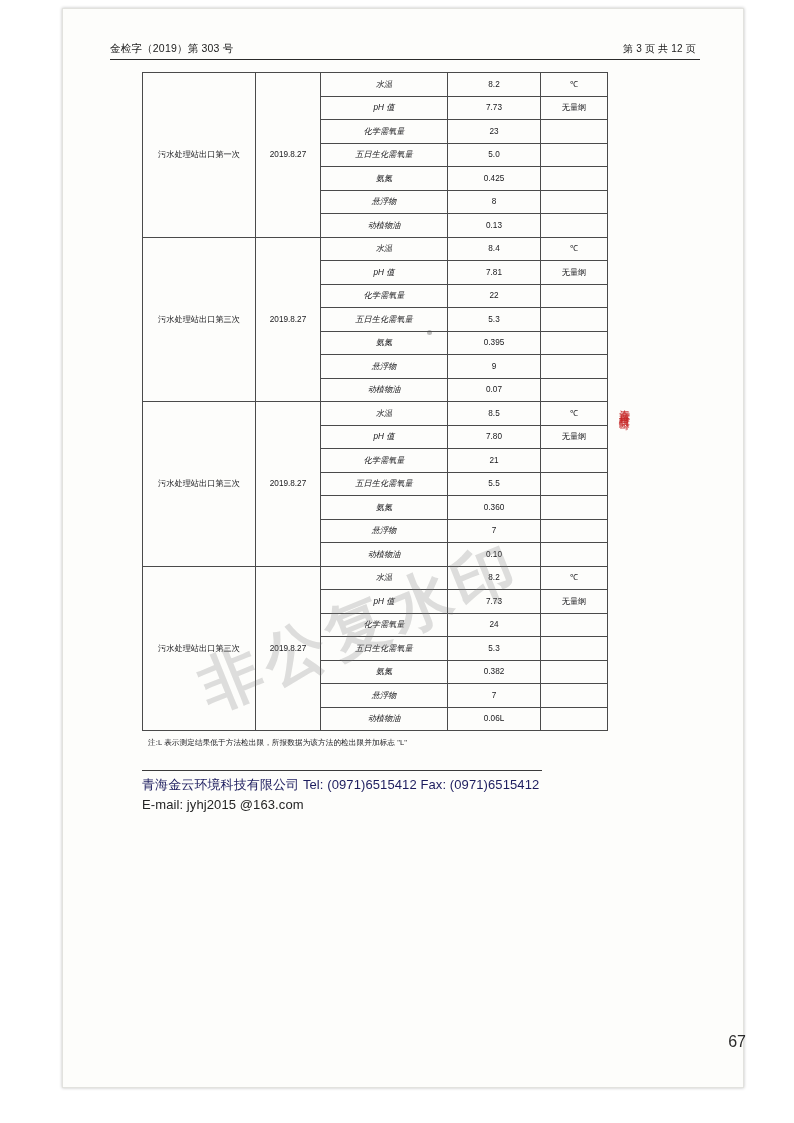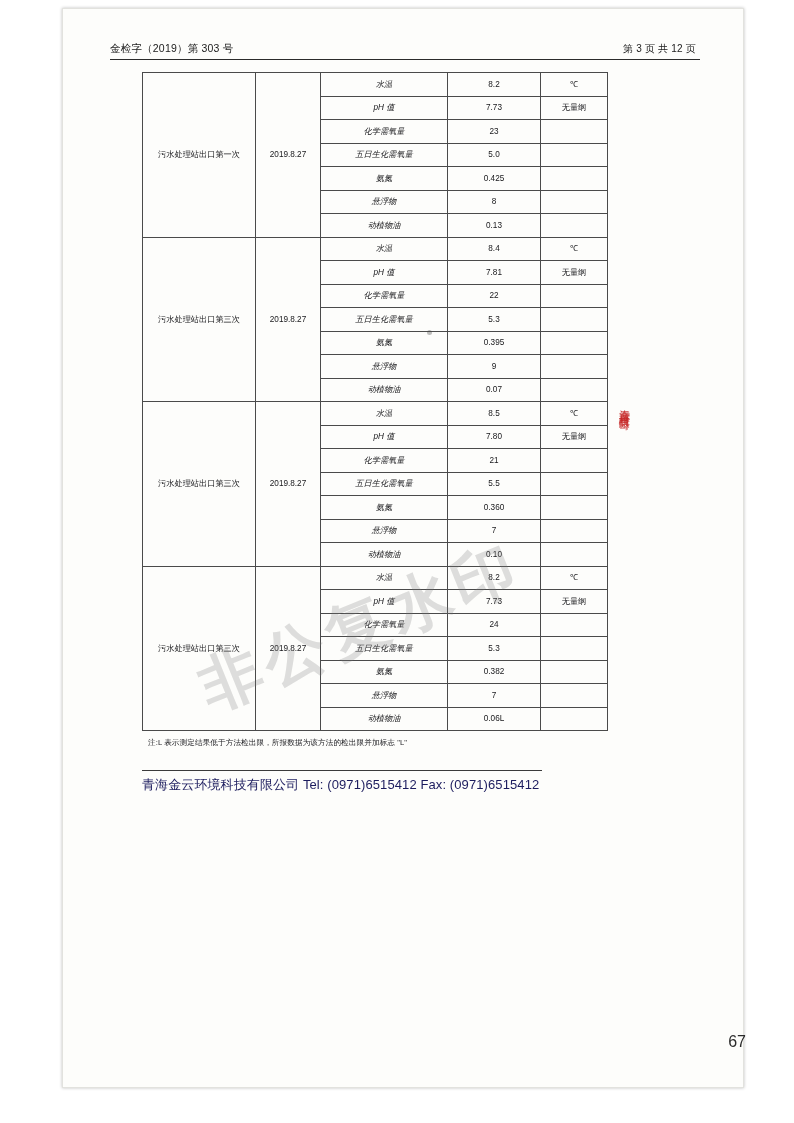--- a/index.html
+++ b/index.html
@@ -318,20 +318,21 @@
         <td class="col-value">0.06L</td>
         <td class="col-unit"></td>
       </tr>
     </tbody>
   </table>
 
   <div class="note-line">注:L 表示测定结果低于方法检出限，所报数据为该方法的检出限并加标志 "L"</div>
 
   <div class="footer-block">
     <div class="footer-line">青海金云环境科技有限公司 Tel:  (0971)6515412   Fax:  (0971)6515412</div>
+    <div class="footer-line second">E-mail:  jyhj2015 @163.com</div>
   </div>
 
 </div>
 
 <div class="watermark wm1">非公复水印</div>
 <div class="red-stamp">青海金云环境科技有限公司</div>
 
 <div class="smudge" style="left:427px; top:330px;"></div>
 <div class="page-number">67</div>
 

